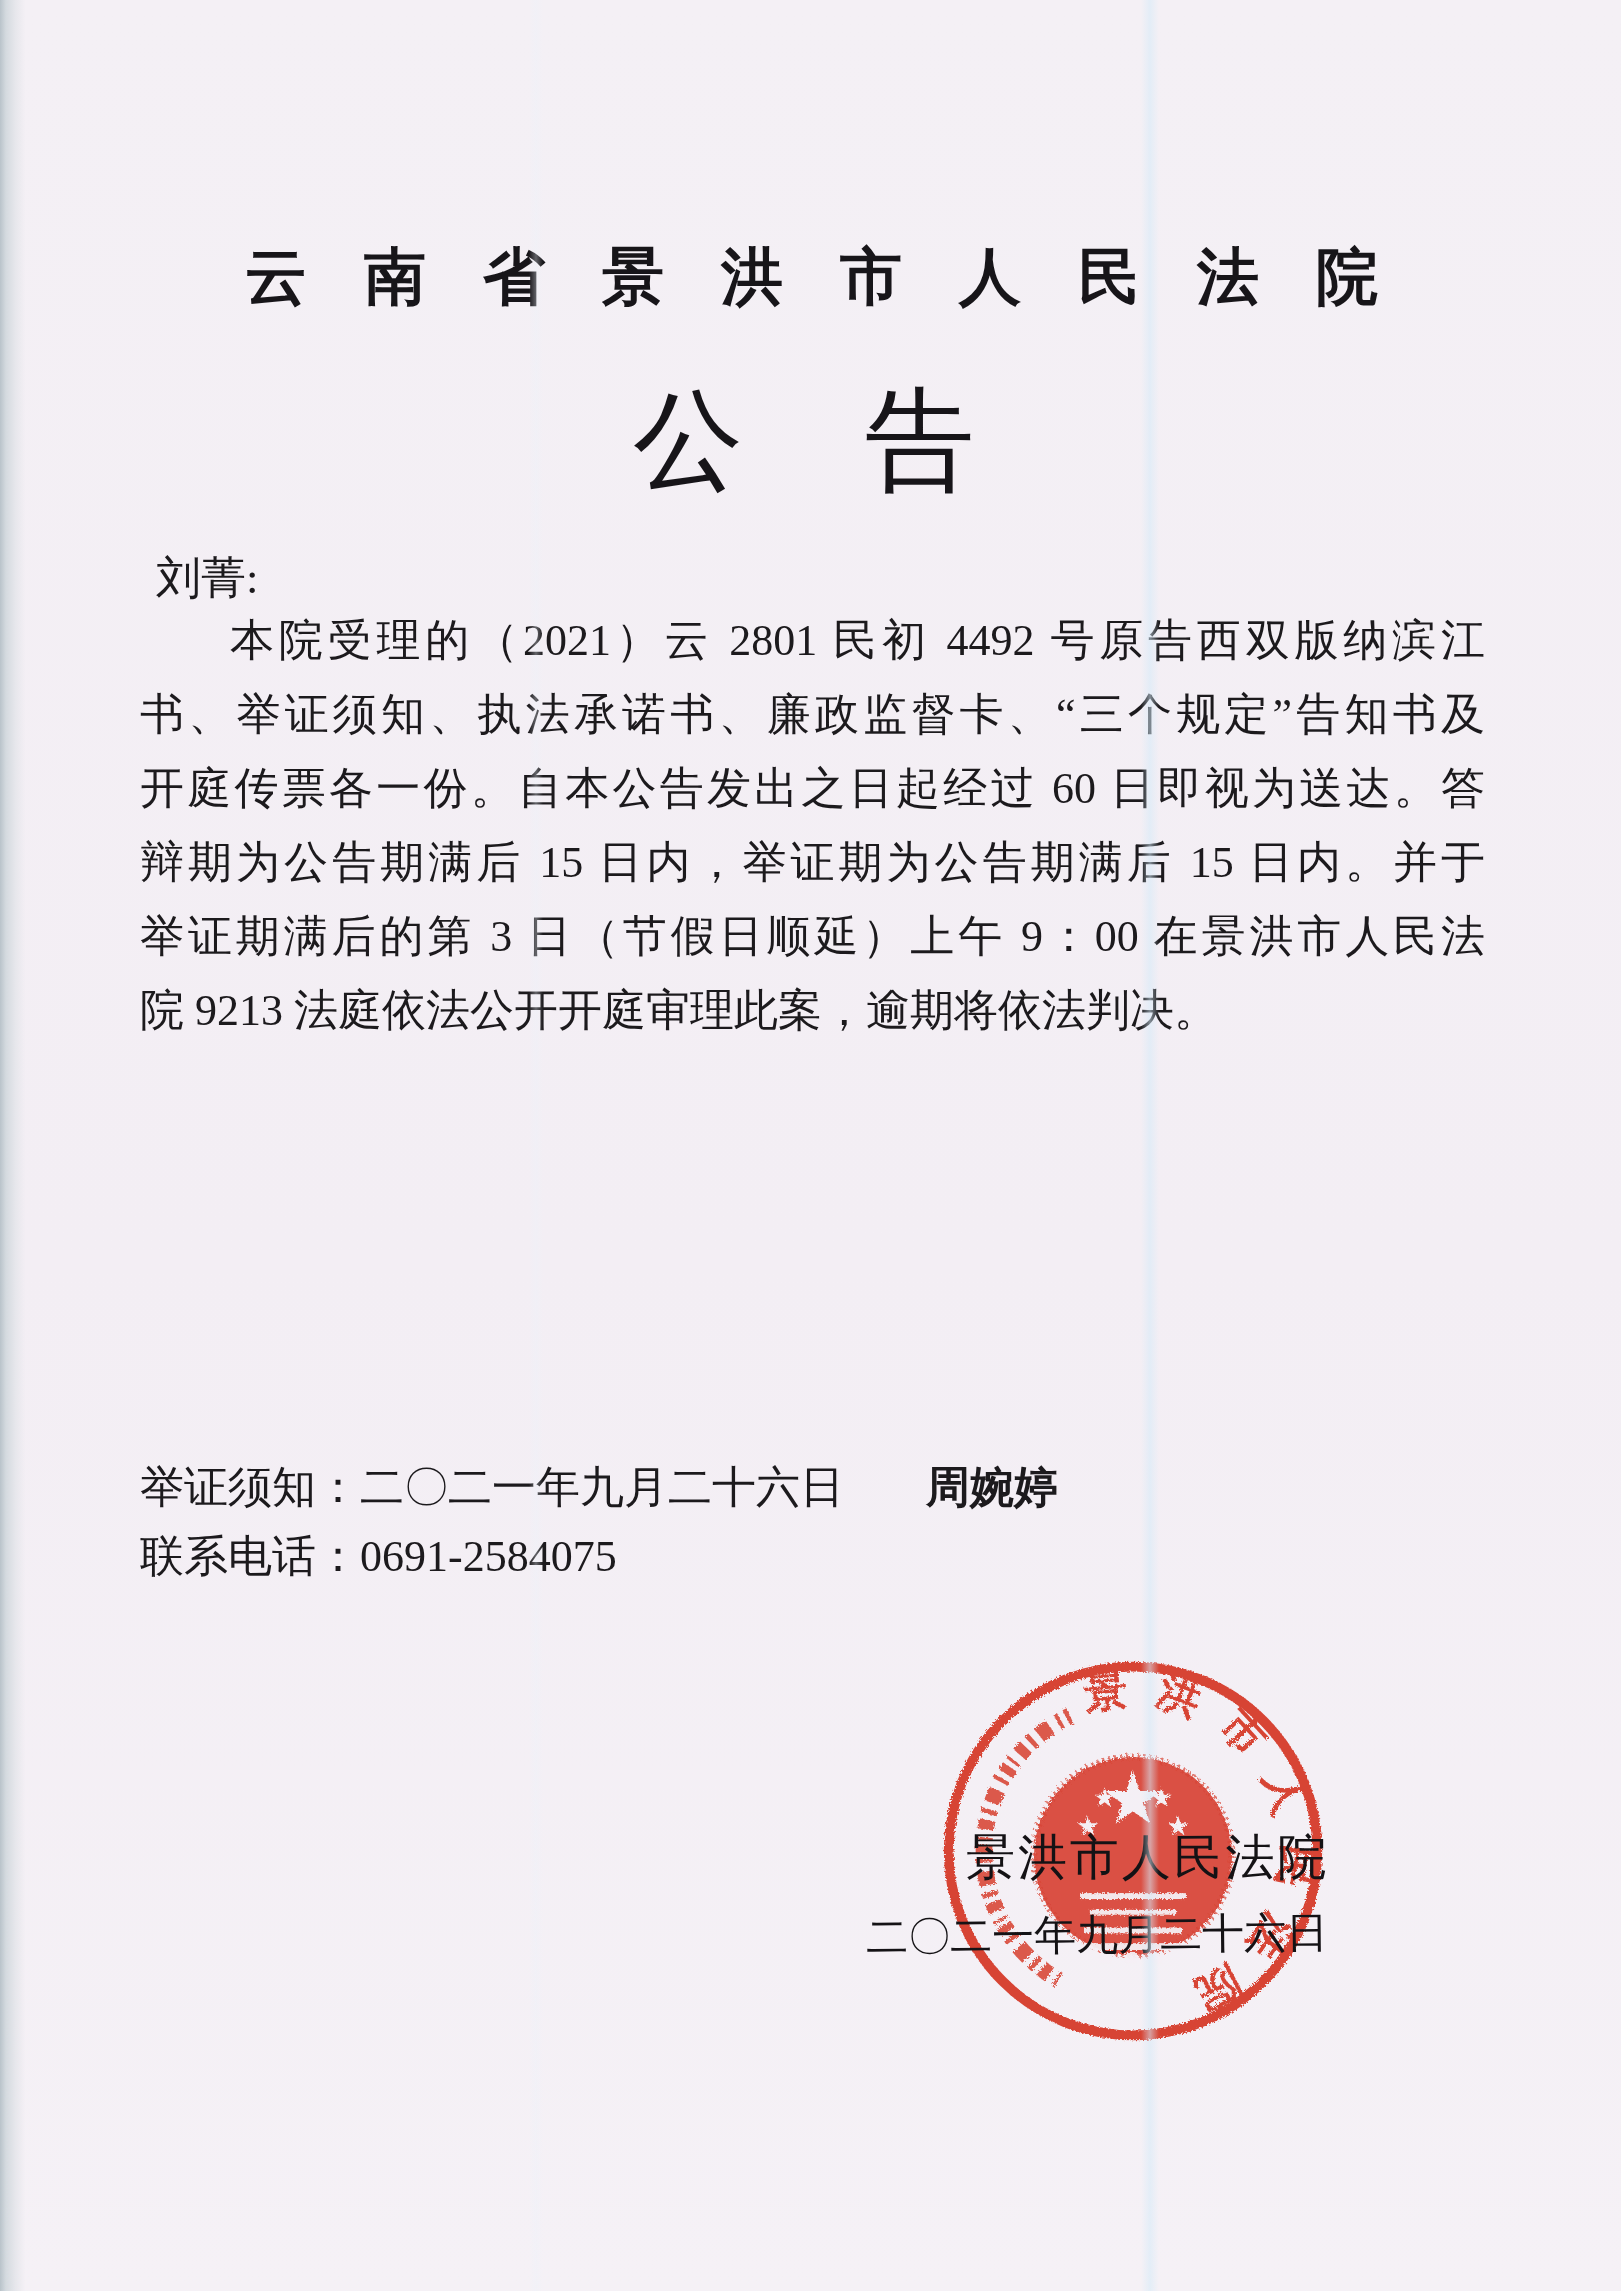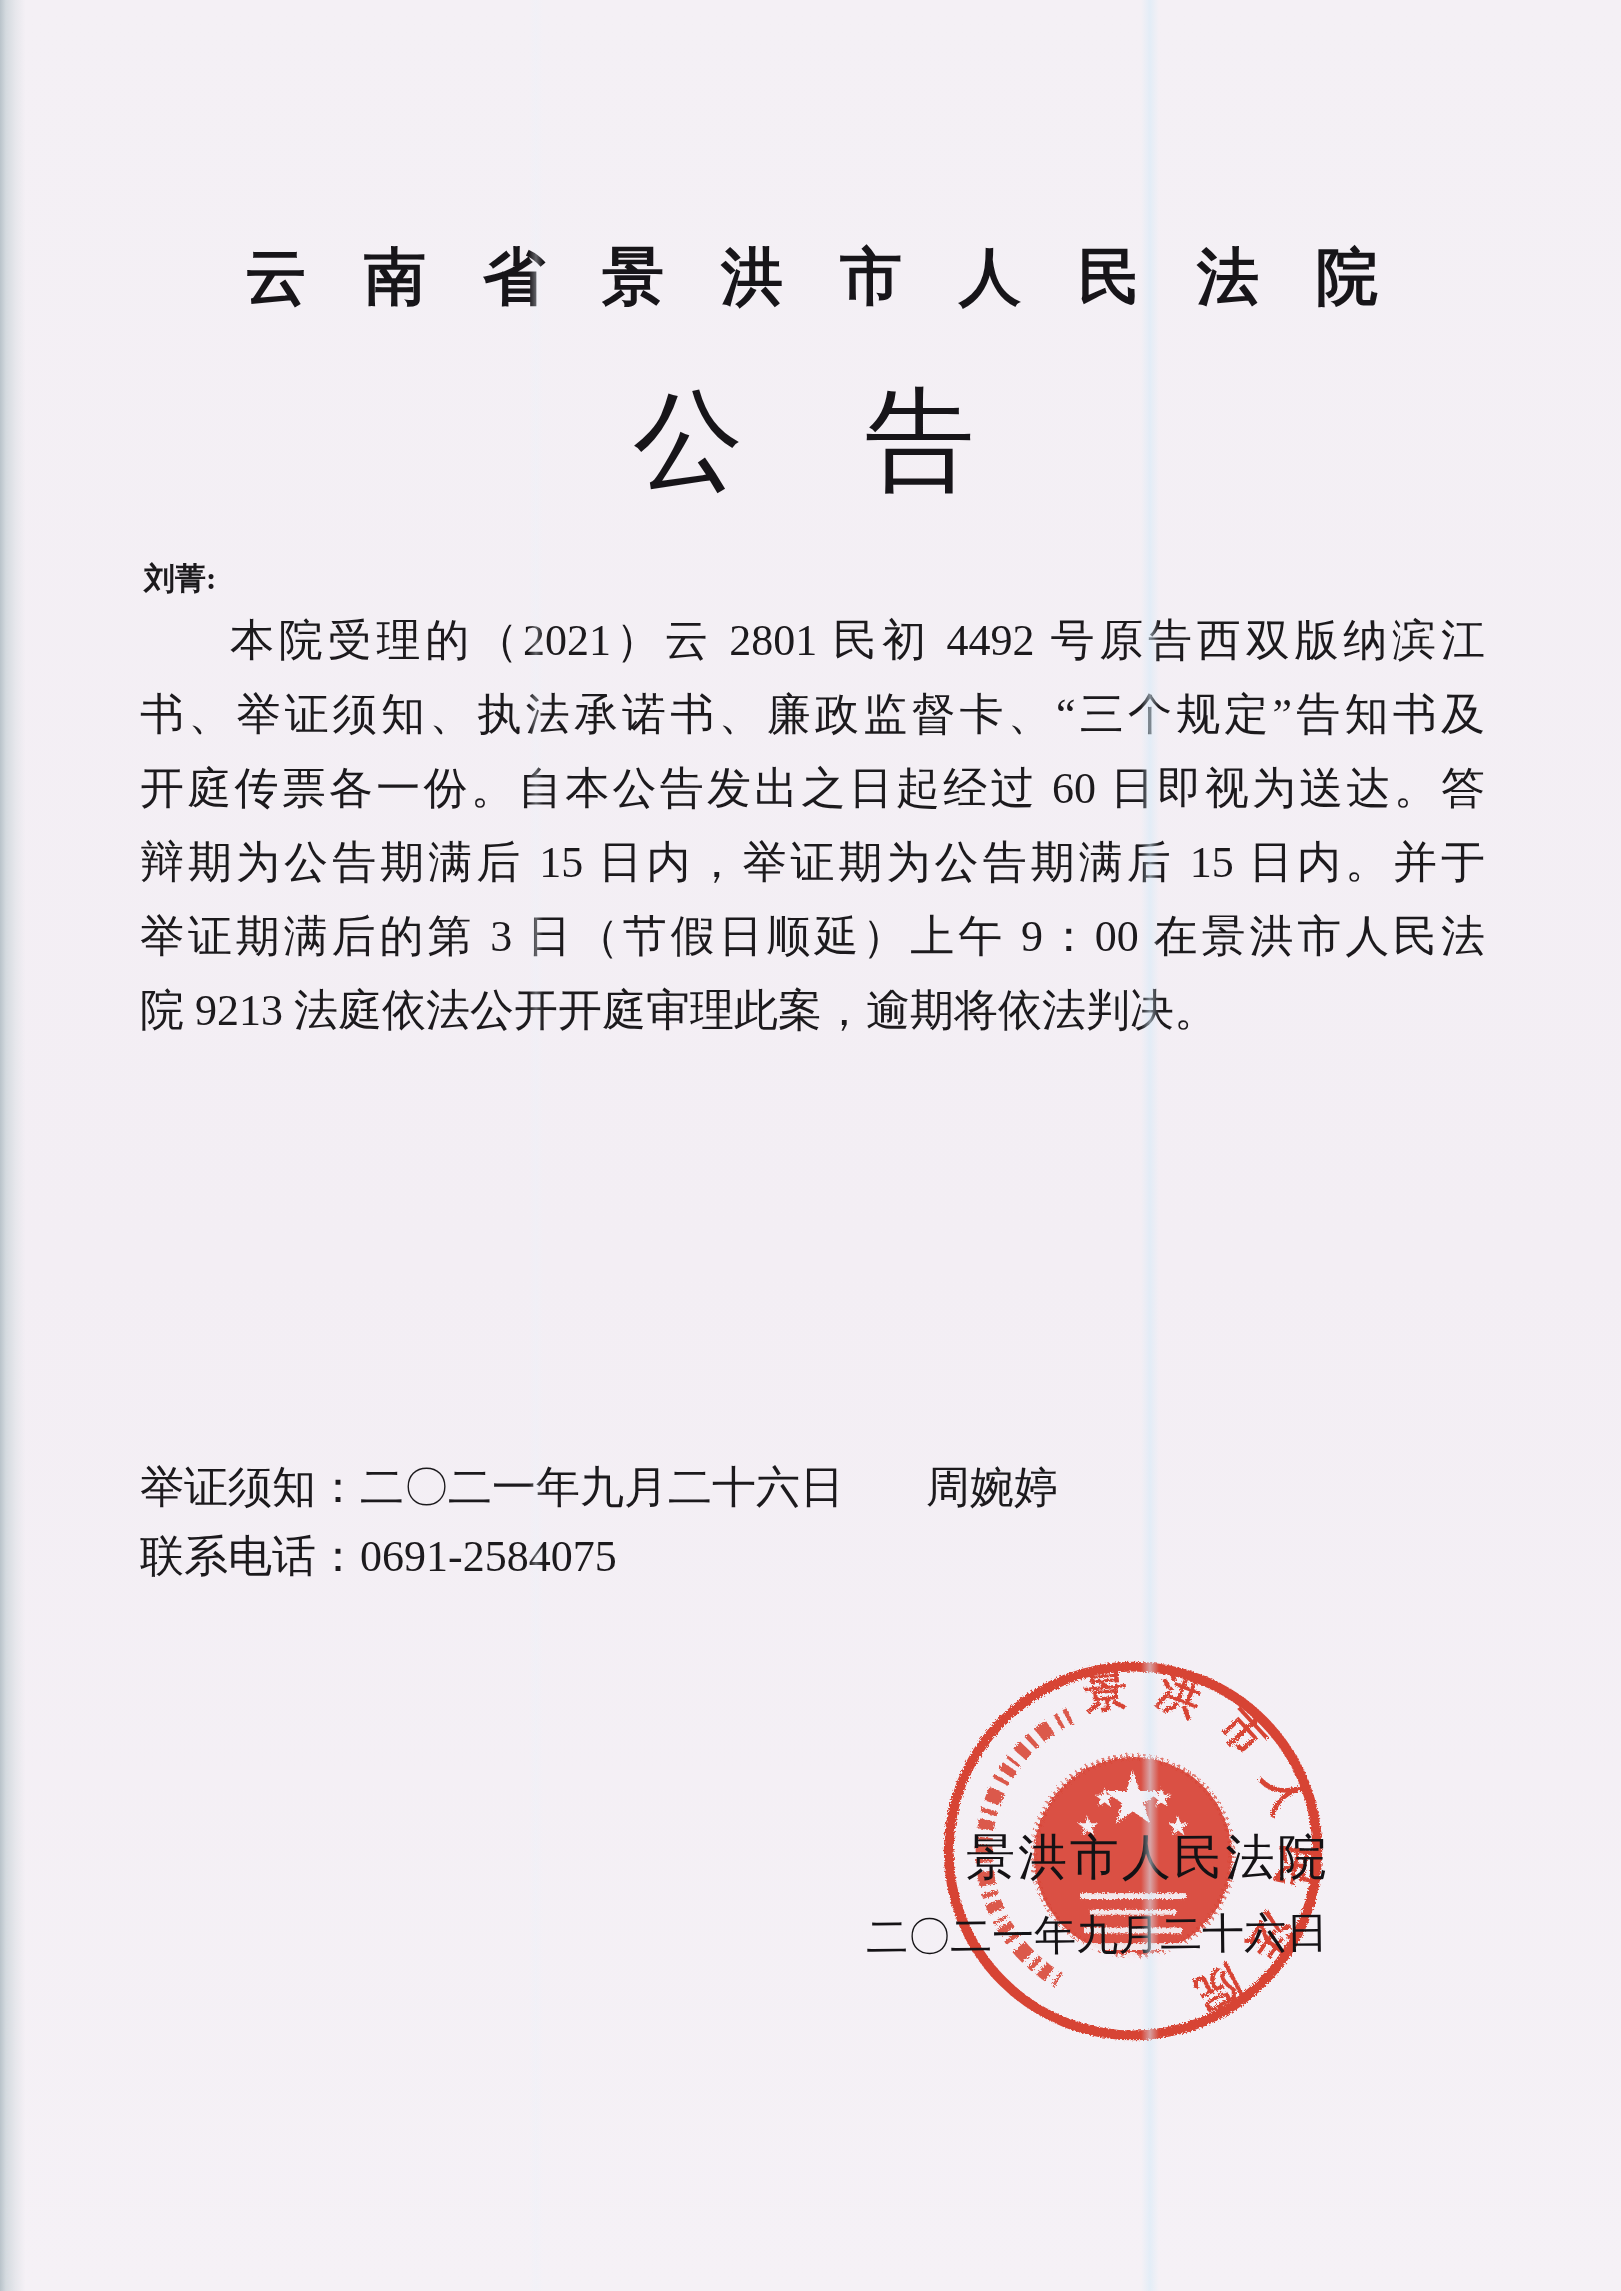--- a/index.html
+++ b/index.html
@@ -35,40 +35,40 @@
     position:absolute; left:245px; top:235px;
     font-size:62px; font-weight:700; letter-spacing:57px;
     white-space:nowrap; margin:0; color:#171519;
   }
   .announcement-title{
     position:absolute; left:631px; top:365px;
     font-size:110px; font-weight:500; letter-spacing:5.9px;
     white-space:nowrap; margin:2px; color:#171519;
   }
   .salutation{
-    position:absolute; left:144px; top:549px;
-    font-size:31px; line-height:59px;font-weight:bold;
+    position:absolute; left:156px; top:549px;
+    font-size:45px; line-height:59px;
   }
   .body-block{
     position:absolute; left:140px; top:604px; width:1345px;
     font-size:44px;
   }
   .body-line{
     line-height:74px; height:74px;
     text-align:justify; text-align-last:justify;
     white-space:nowrap;
   }
   .body-line.first{ text-indent:90px; }
   .body-line.last{ text-align-last:left; }
   .contact-block{
     position:absolute; left:140px; top:1453px;
     font-size:44px;
   }
   .contact-line{ line-height:69px; height:69px; white-space:nowrap; }
-  .handler-name{ margin-left:82px; }
+  .handler-name{ margin-left:82px;font-weight:bold; }
   
   .seal{
     position:absolute; left:933px; top:1651px; width:400px; height:400px;
     z-index:1; opacity:.95;
   }
   .signature-court{
     position:absolute; left:966px; top:1825px;
     font-size:49px; letter-spacing:2.9px; white-space:nowrap;
     z-index:2; color:#141215;
   }

